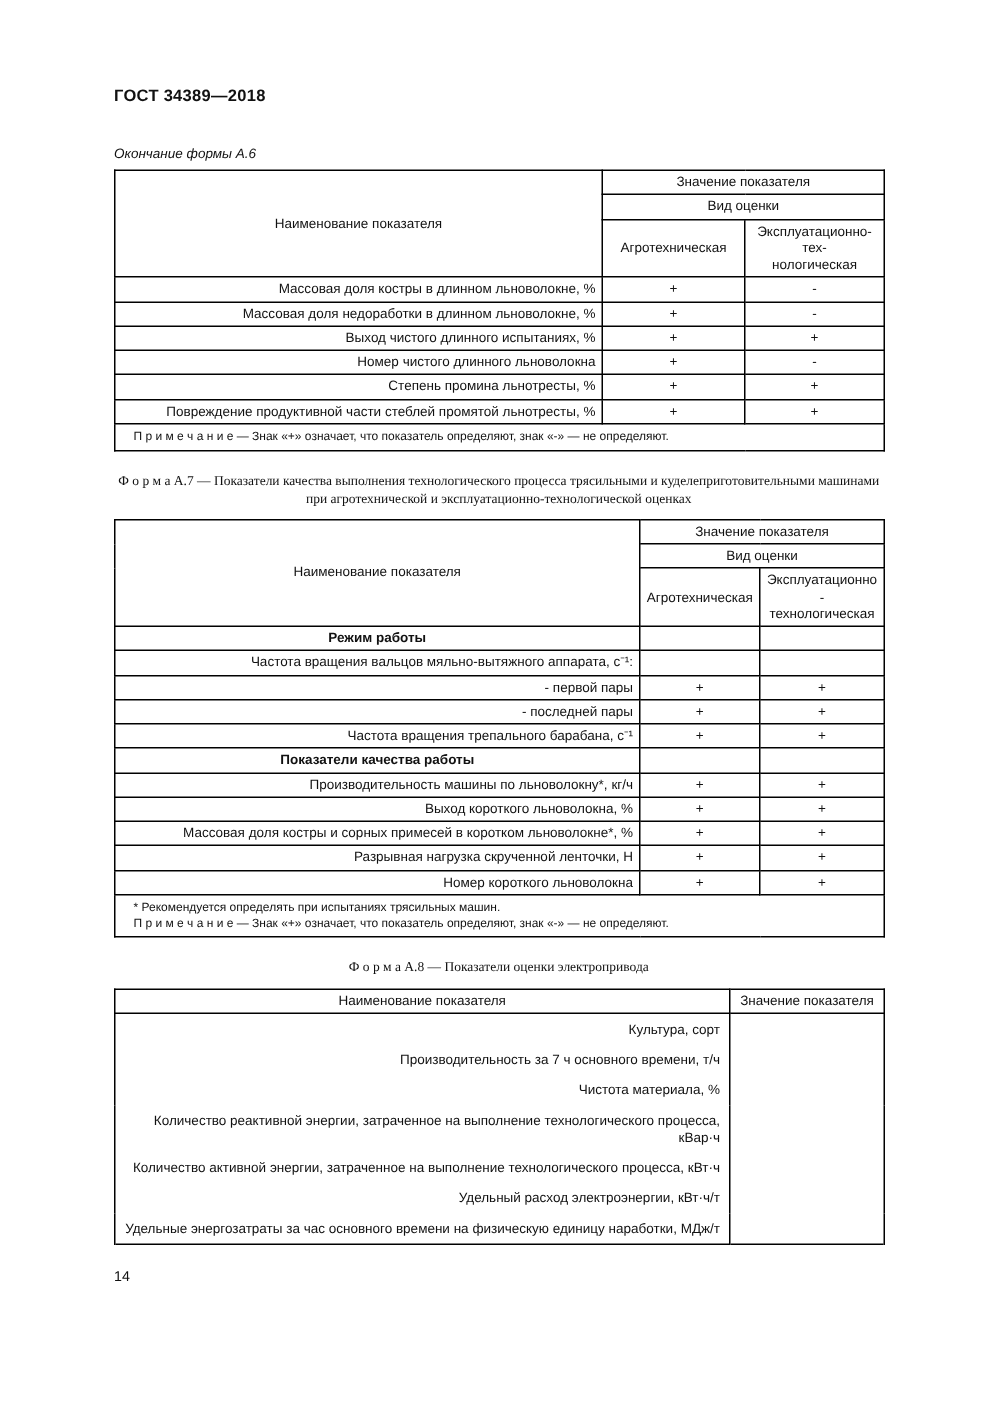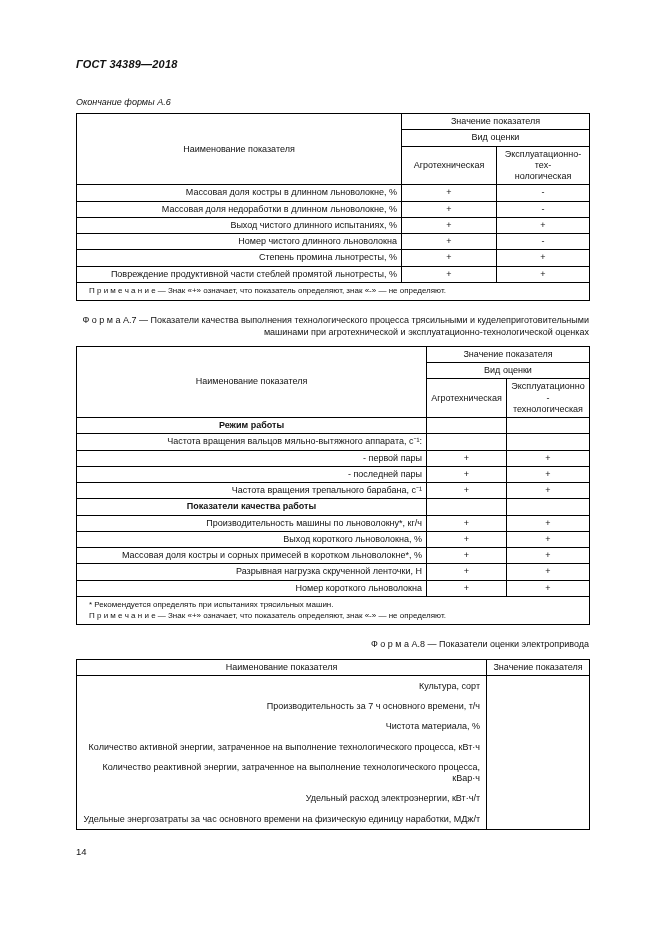--- a/index.html
+++ b/index.html
@@ -12,21 +12,20 @@
   }
   .page {
     width: 661px; height: 935px;
     padding: 58px 72px 20px 76px;
     background: #ffffff;
   }
   .doc-number {
     font-size: 11px;
     font-weight: bold;
     letter-spacing: 0.2px;
-    font-style: italic;
   }
   .caption-italic {
     font-style: italic;
     font-size: 9px;
     margin-top: 27px;
     margin-bottom: 6px;
   }
   table {
     border-collapse: collapse;
     width: 513px;
@@ -50,21 +49,22 @@
     font-size: 8px;
     padding: 3px 6px 3px 12px;
     line-height: 1.35;
     text-align: left;
   }
   .form-caption {
     font-size: 9px;
     margin-top: 13px;
     margin-bottom: 8px;
     line-height: 1.35;
-    text-align: right;
+    text-align: center;
+    font-family: Liberation Serif, serif;
   }
   
   .t1 .col-name { width: 325px; }
   .t1 .col-agro { width: 95px; }
   .t1 .col-expl { width: 93px; }
   
   .t2 .col-name { width: 350px; }
   .t2 .col-agro { width: 80px; }
   .t2 .col-expl { width: 83px; }
   
@@ -254,25 +254,25 @@
       </tr>
       <tr>
         <td class="name">Производительность за 7 ч основного времени, т/ч</td>
         <td class="val"></td>
       </tr>
       <tr>
         <td class="name">Чистота материала, %</td>
         <td class="val"></td>
       </tr>
       <tr>
+        <td class="name">Количество реактивной энергии, затраченное на выполнение технологического процесса, кВар·ч</td>
+        <td class="val"></td>
+      </tr>
+      <tr>
         <td class="name">Количество активной энергии, затраченное на выполнение технологического процесса, кВт·ч</td>
-        <td class="val"></td>
-      </tr>
-      <tr>
-        <td class="name">Количество реактивной энергии, затраченное на выполнение технологического процесса, кВар·ч</td>
         <td class="val"></td>
       </tr>
       <tr>
         <td class="name">Удельный расход электроэнергии, кВт·ч/т</td>
         <td class="val"></td>
       </tr>
       <tr>
         <td class="name">Удельные энергозатраты за час основного времени на физическую единицу наработки, МДж/т</td>
         <td class="val"></td>
       </tr>

